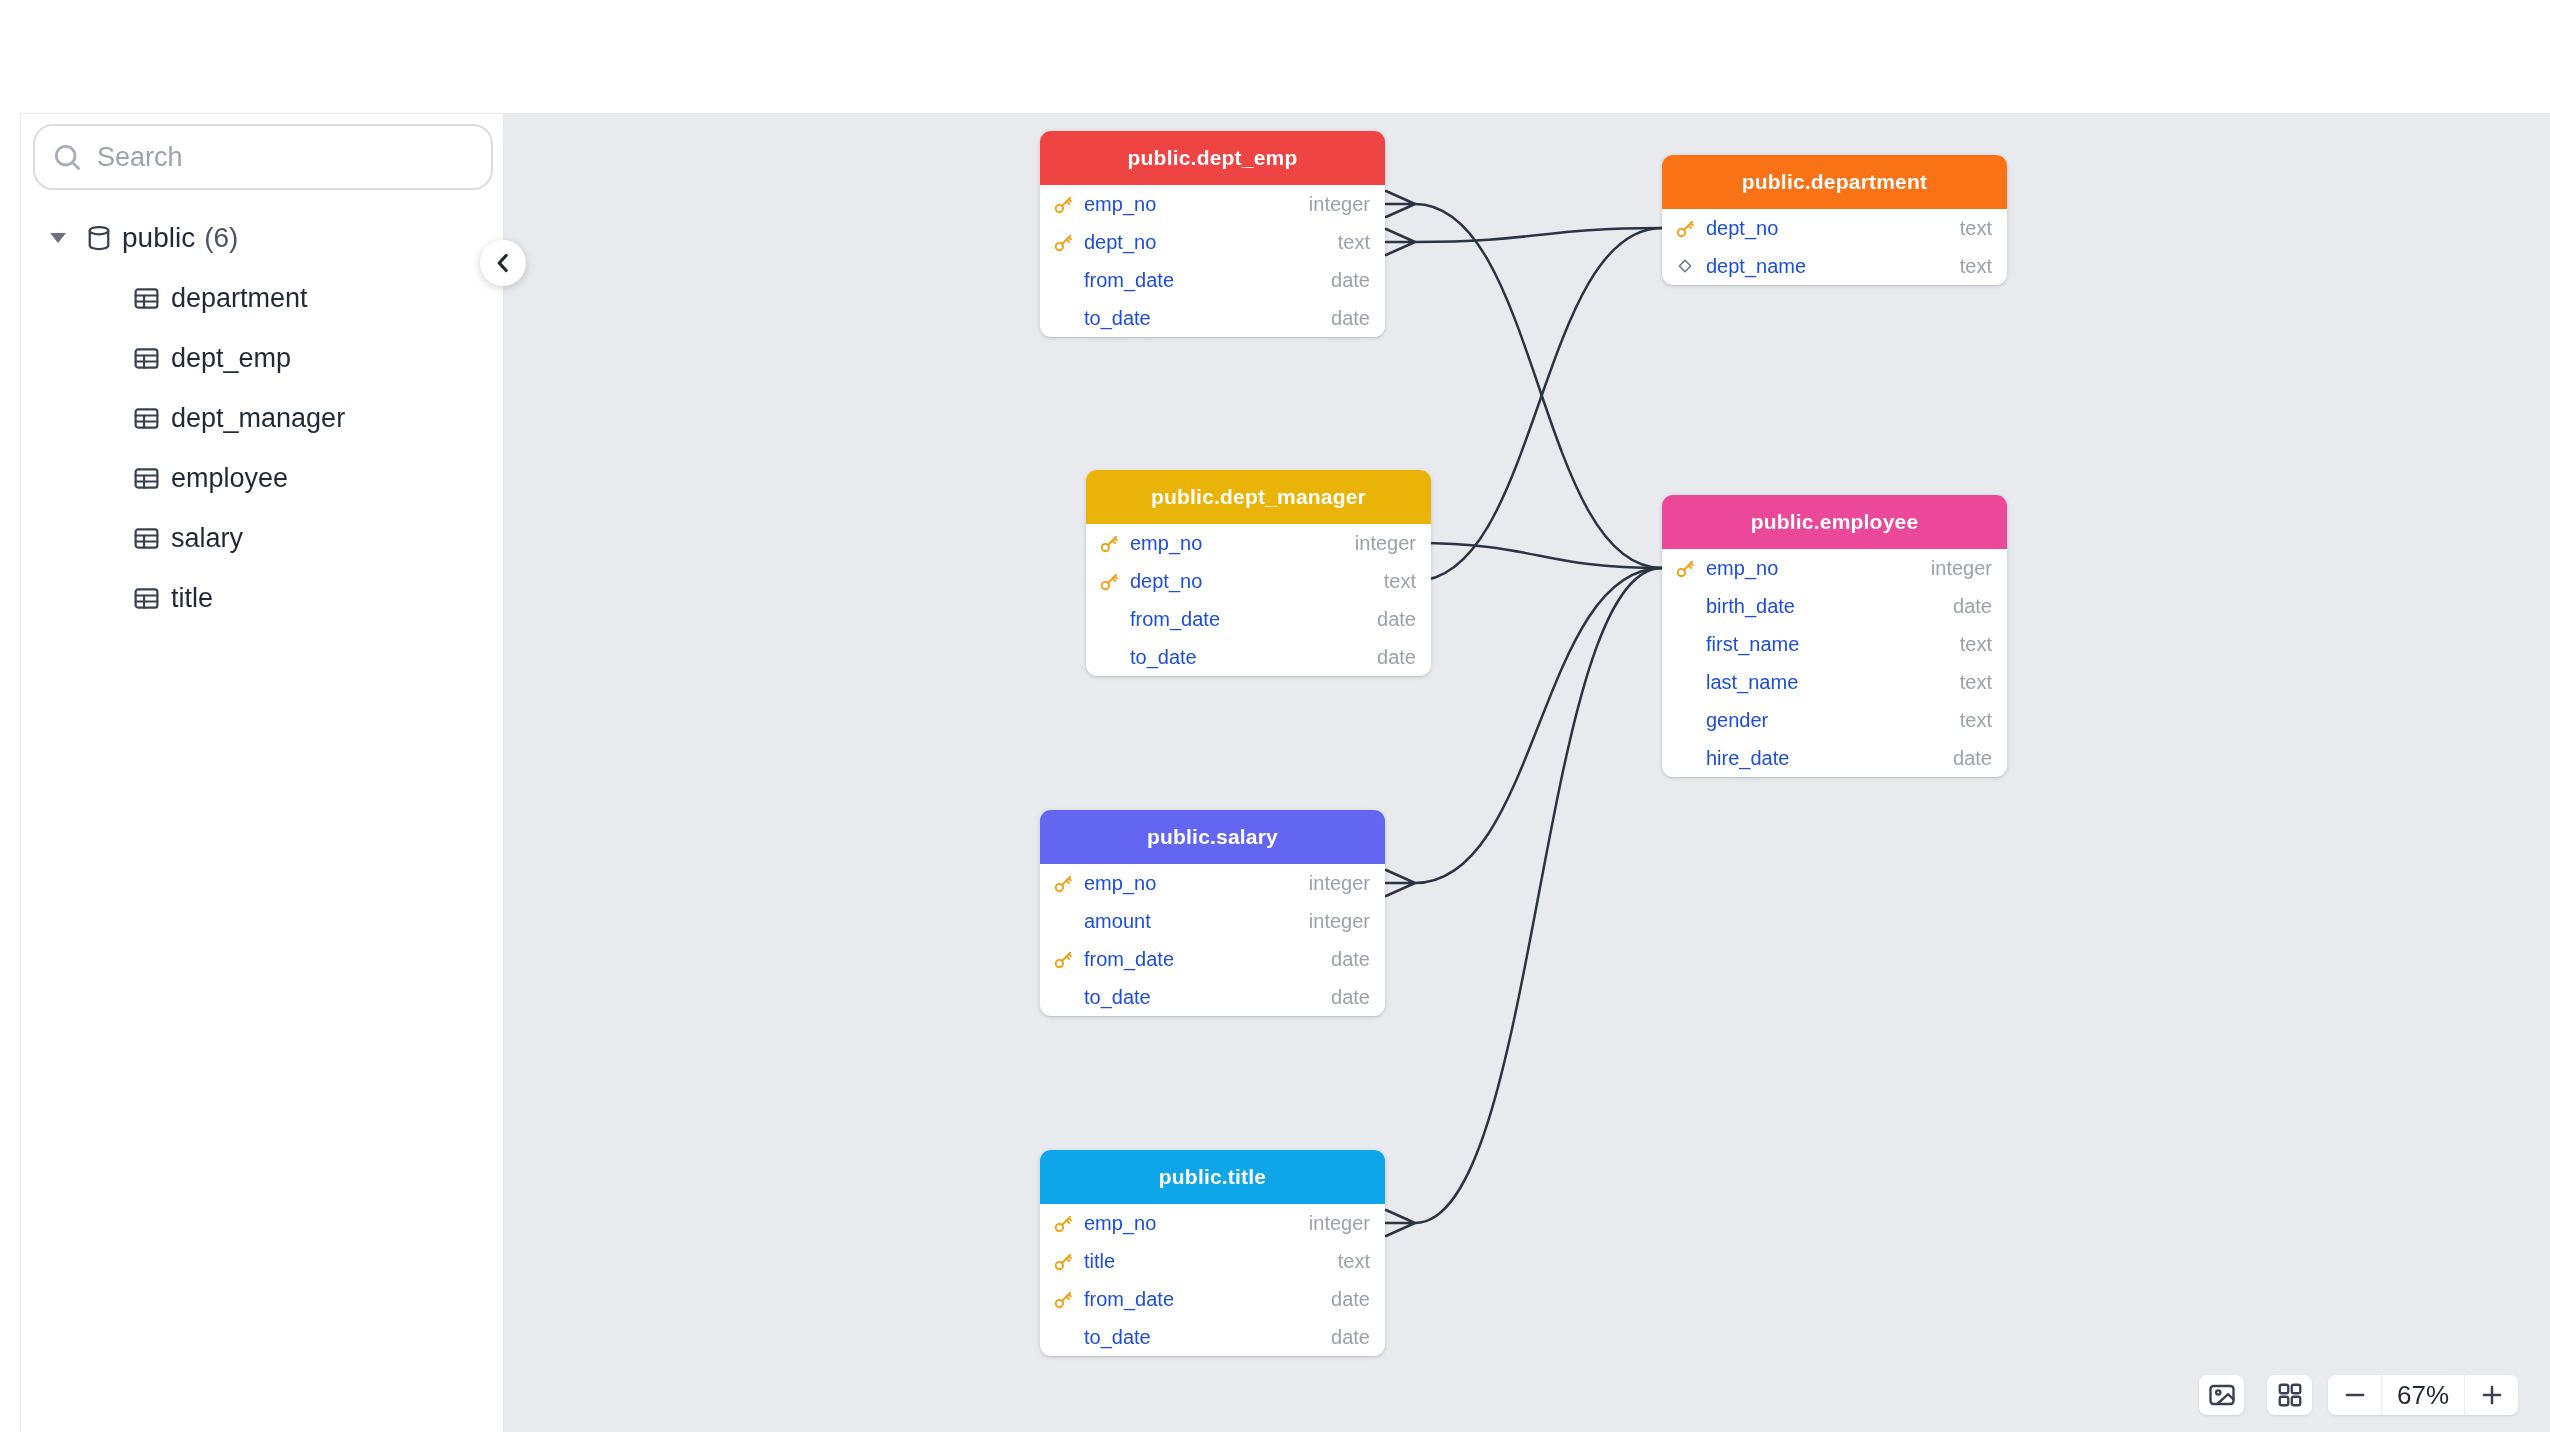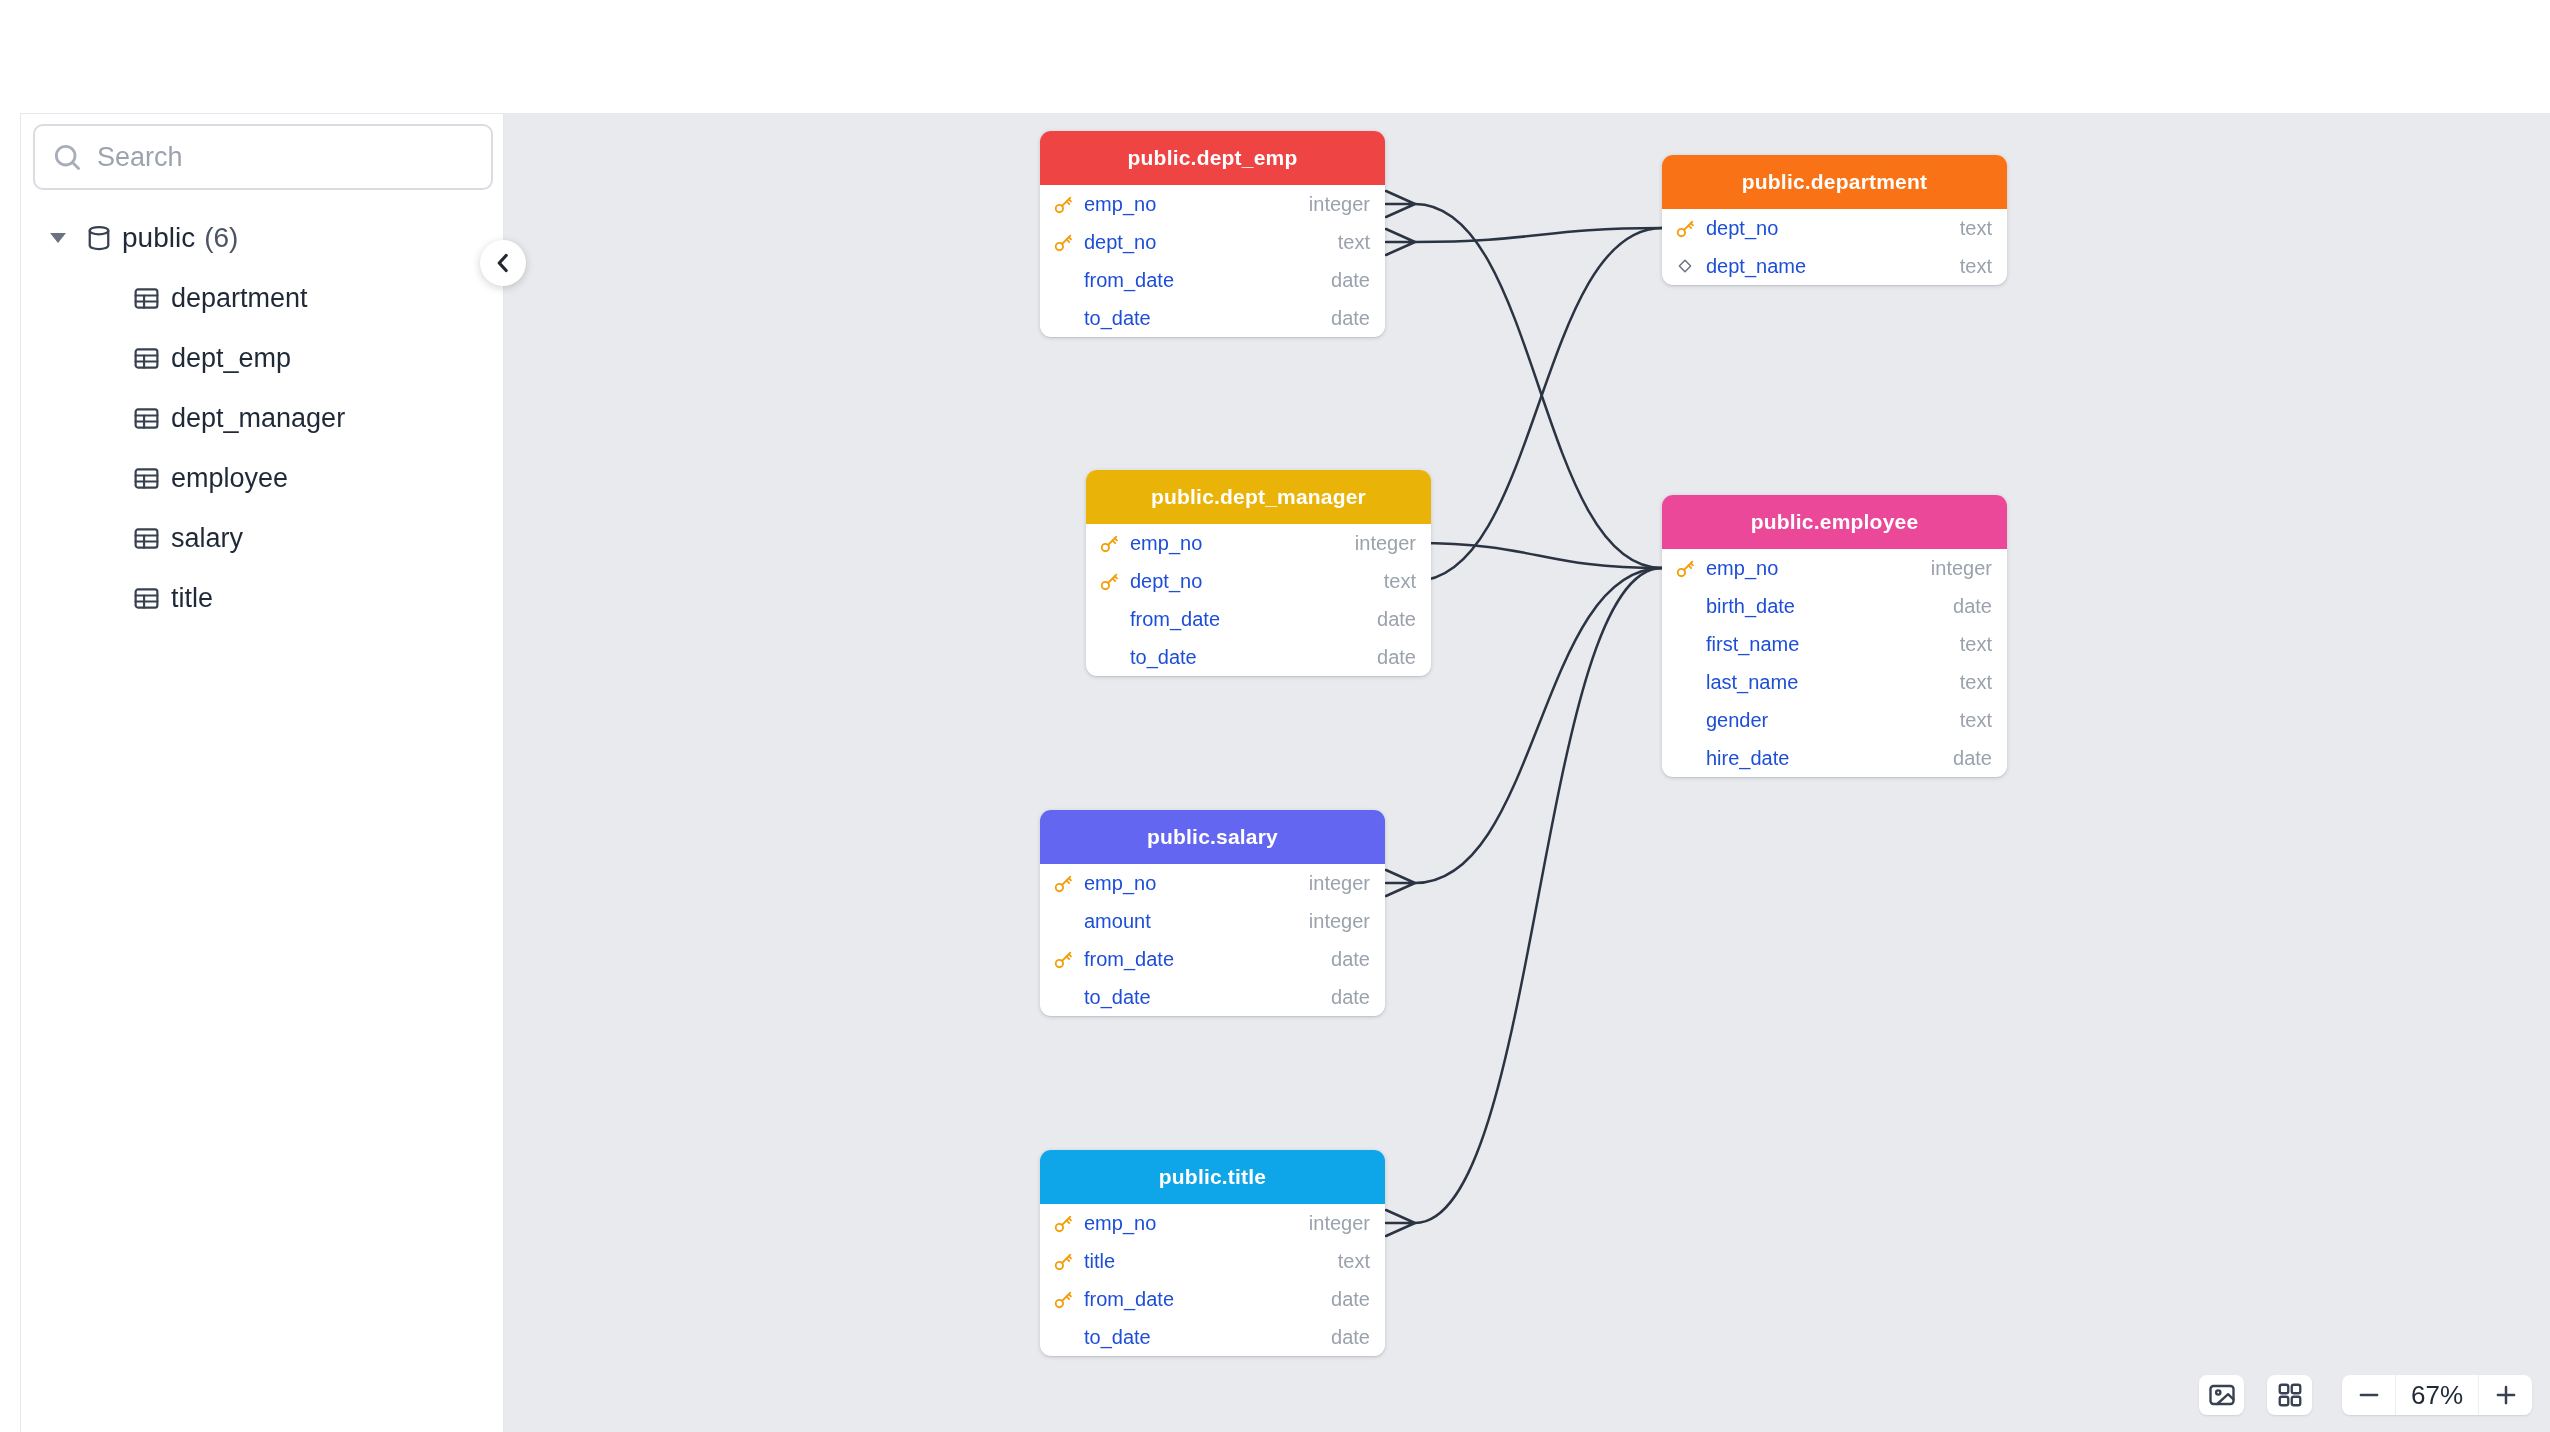--- a/index.html
+++ b/index.html
@@ -7,21 +7,21 @@
   body { font-family:"Liberation Sans", sans-serif; background:#ffffff; overflow:hidden; }
   .app { position:relative; width:2550px; height:1432px; background:#ffffff; overflow:hidden; }
 
   
   .header { position:absolute; left:0; top:0; right:0; height:113px; background:#ffffff; }
   .page-title { position:absolute; left:26px; top:22px; font-size:34px; font-weight:600; color:#111827; letter-spacing:0.2px; }
   .close-btn { position:absolute; right:33px; top:28px; width:32px; height:32px; border:none; background:transparent; cursor:pointer; padding:0; }
 
   
   .sidebar { position:absolute; left:20px; top:113px; bottom:0; width:484px; background:#ffffff; border:1px solid #e5e7eb; border-bottom:none; }
-  .search-box { position:absolute; left:12px; right:10px; top:10px; height:66px; border:2px solid #d9dce1; border-radius:10px; display:flex; align-items:center; padding:0 16px; background:#ffffff; }
+  .search-box { position:absolute; left:12px; right:10px; top:10px; height:66px; border:2px solid #d9dce1; border-radius:20px; display:flex; align-items:center; padding:0 16px; background:#ffffff; }
   .search-box svg { flex:0 0 auto; margin-right:14px; }
   .search-input { flex:1; border:none; outline:none; font-size:27px; color:#111827; font-family:"Liberation Sans", sans-serif; background:transparent; }
   .search-input::placeholder { color:#9ca3af; }
 
   .tree { position:absolute; left:0; right:0; top:94px; bottom:0; overflow:hidden; }
   .schema-row { display:flex; align-items:center; height:60px; padding-left:29px; cursor:pointer; }
   .caret-down { width:0; height:0; border-left:8px solid transparent; border-right:8px solid transparent; border-top:10px solid #6b7280; margin-right:18px; }
   .schema-row .schema-icon { margin-right:8px; }
   .schema-label { font-size:28px; color:#1f2937;text-align:center; }
   .schema-count { font-size:28px; color:#4b5563; margin-left:9px; }
@@ -40,21 +40,21 @@
   .table-node-header { height:54px; border-radius:11px 11px 0 0; display:flex; align-items:center; justify-content:center; color:#ffffff; font-size:21px; font-weight:700; letter-spacing:0.2px; }
   .table-field-row { height:38px; display:flex; align-items:center; padding:0 15px 0 11px; }
   .field-icon-slot { width:24px; height:24px; margin-right:9px; display:flex; align-items:center; justify-content:center; flex:0 0 auto; }
   .field-name { font-size:20px; color:#1d4ed8; }
   .field-type { margin-left:auto; font-size:20px; color:#9aa2ad; }
 
   
   .ctrl-btn { position:absolute; bottom:17px; width:45px; height:40px; background:#ffffff; border:none; border-radius:8px; box-shadow:0 1px 2px rgba(0,0,0,0.10); cursor:pointer; display:flex; align-items:center; justify-content:center; padding:0; z-index:5; }
   .btn-image { right:306px; }
   .btn-grid  { right:238px; }
-  .zoom-group { position:absolute; right:18px; bottom:17px; width:190px; height:40px; background:#ffffff; border-radius:8px; box-shadow:0 1px 2px rgba(0,0,0,0.10); display:flex; align-items:stretch; z-index:5; }
+  .zoom-group { position:absolute; right:32px; bottom:17px; width:190px; height:40px; background:#ffffff; border-radius:8px; box-shadow:0 1px 2px rgba(0,0,0,0.10); display:flex; align-items:stretch; z-index:5; }
   .zoom-group button { width:53px; border:none; background:transparent; cursor:pointer; display:flex; align-items:center; justify-content:center; padding:0; }
   .zoom-level { flex:1; display:flex; align-items:center; justify-content:center; font-size:26px; color:#1f2937; border-left:1px solid #eceef1; border-right:1px solid #eceef1; }
 </style>
 </head>
 <body>
 
 <div class="app">
 
 
   <div class="sidebar">

